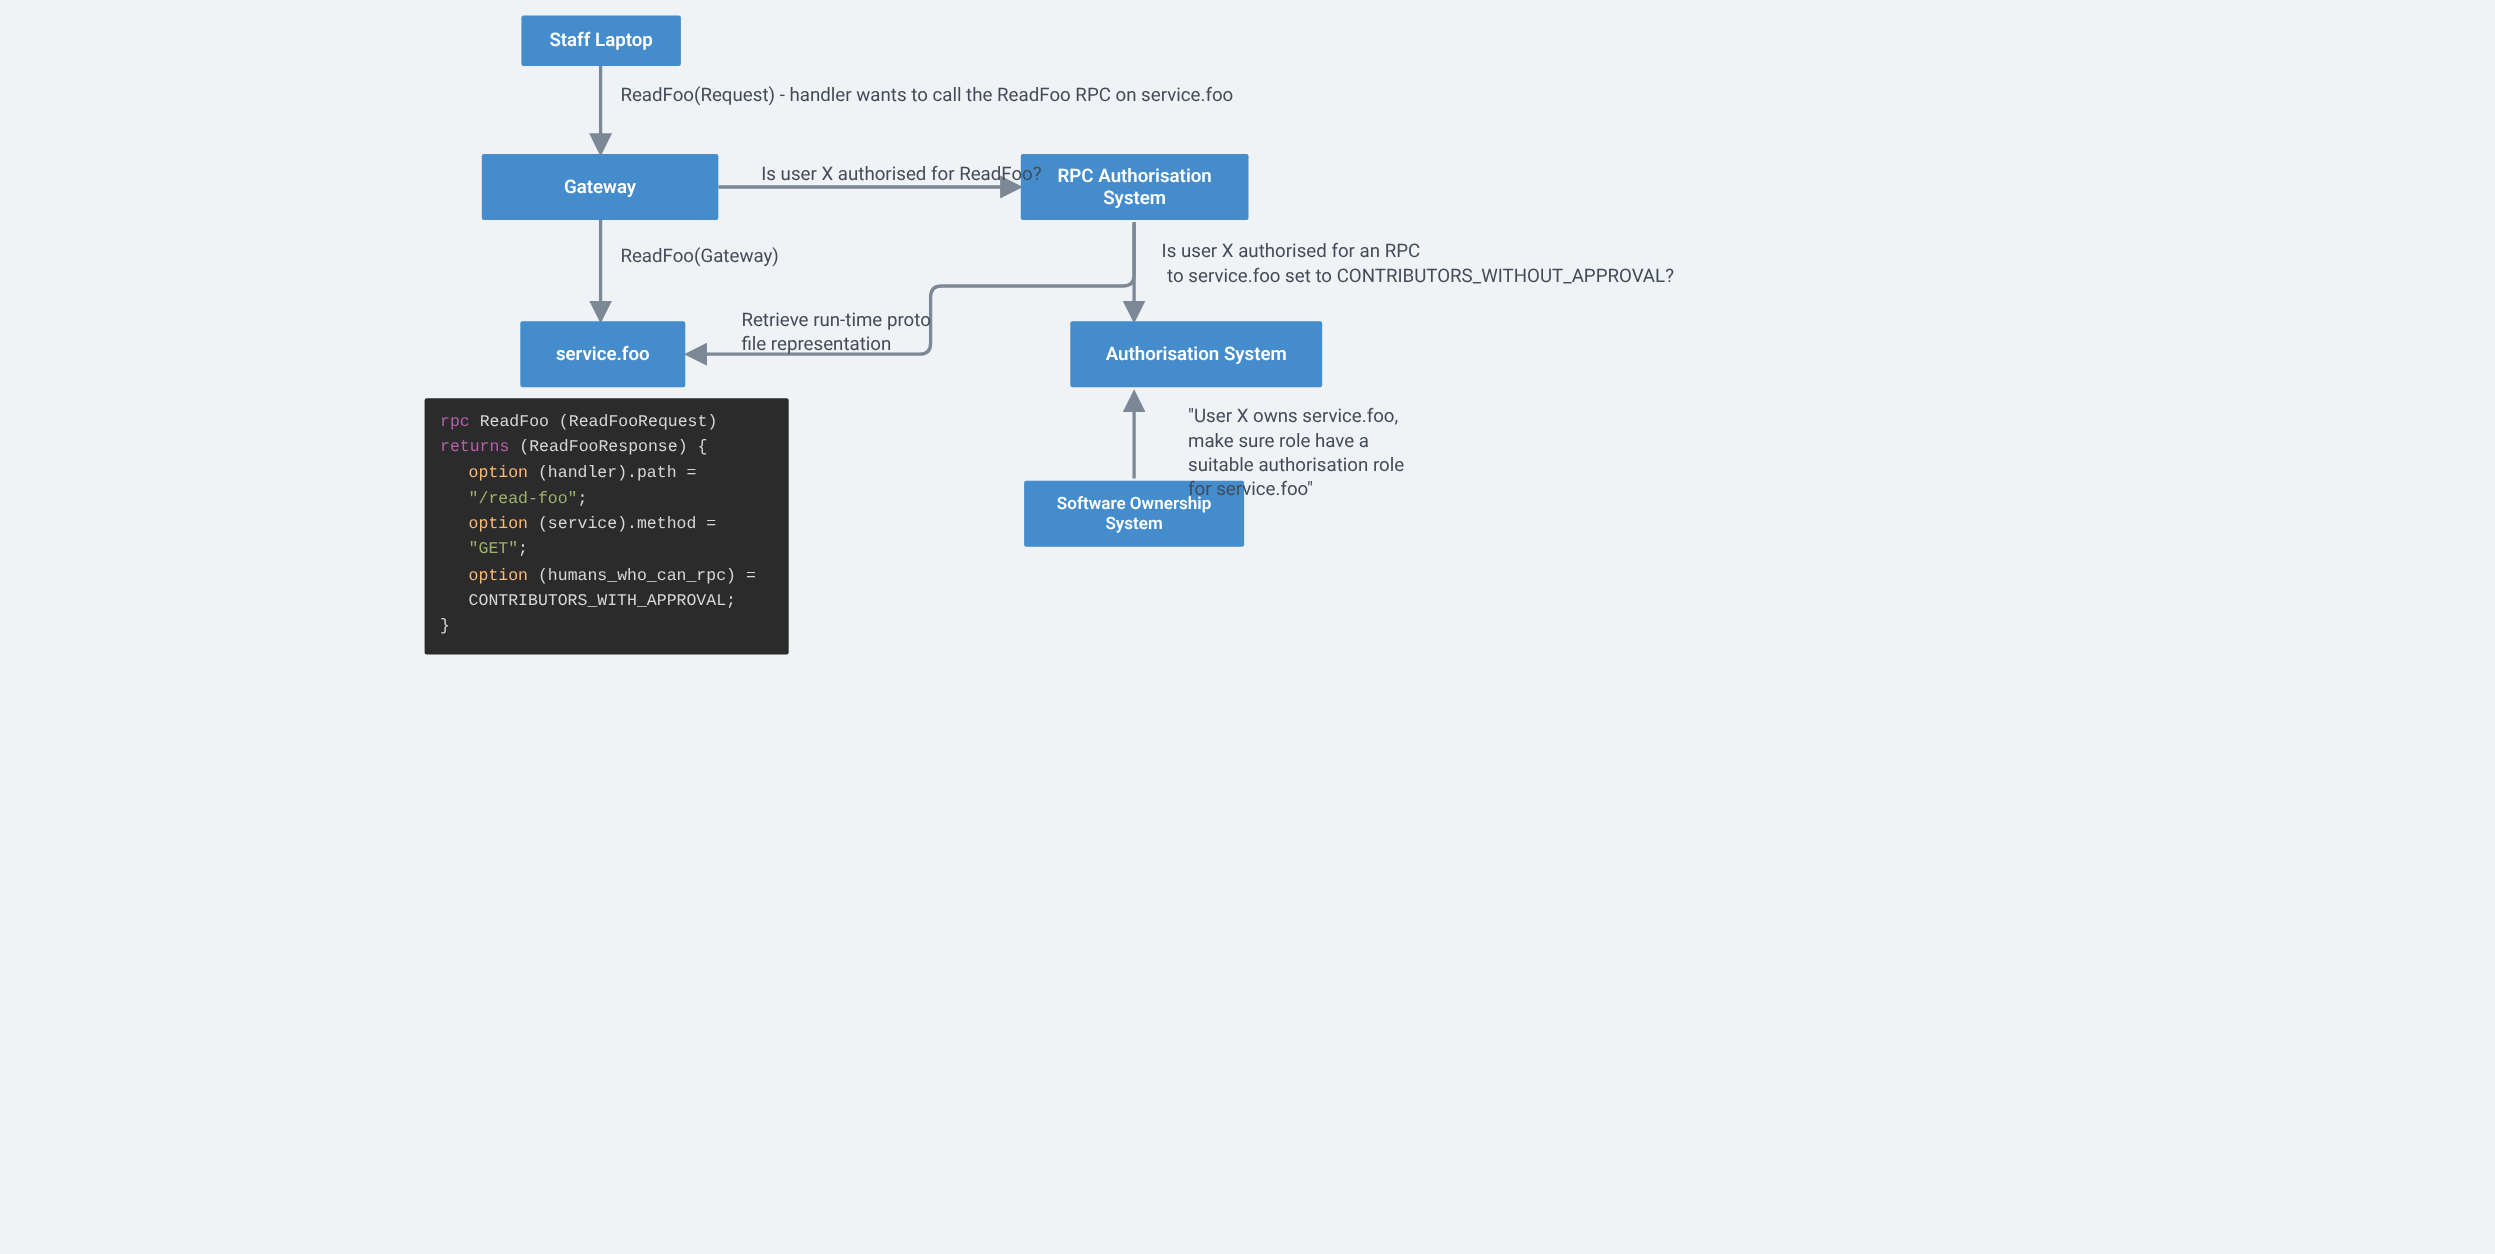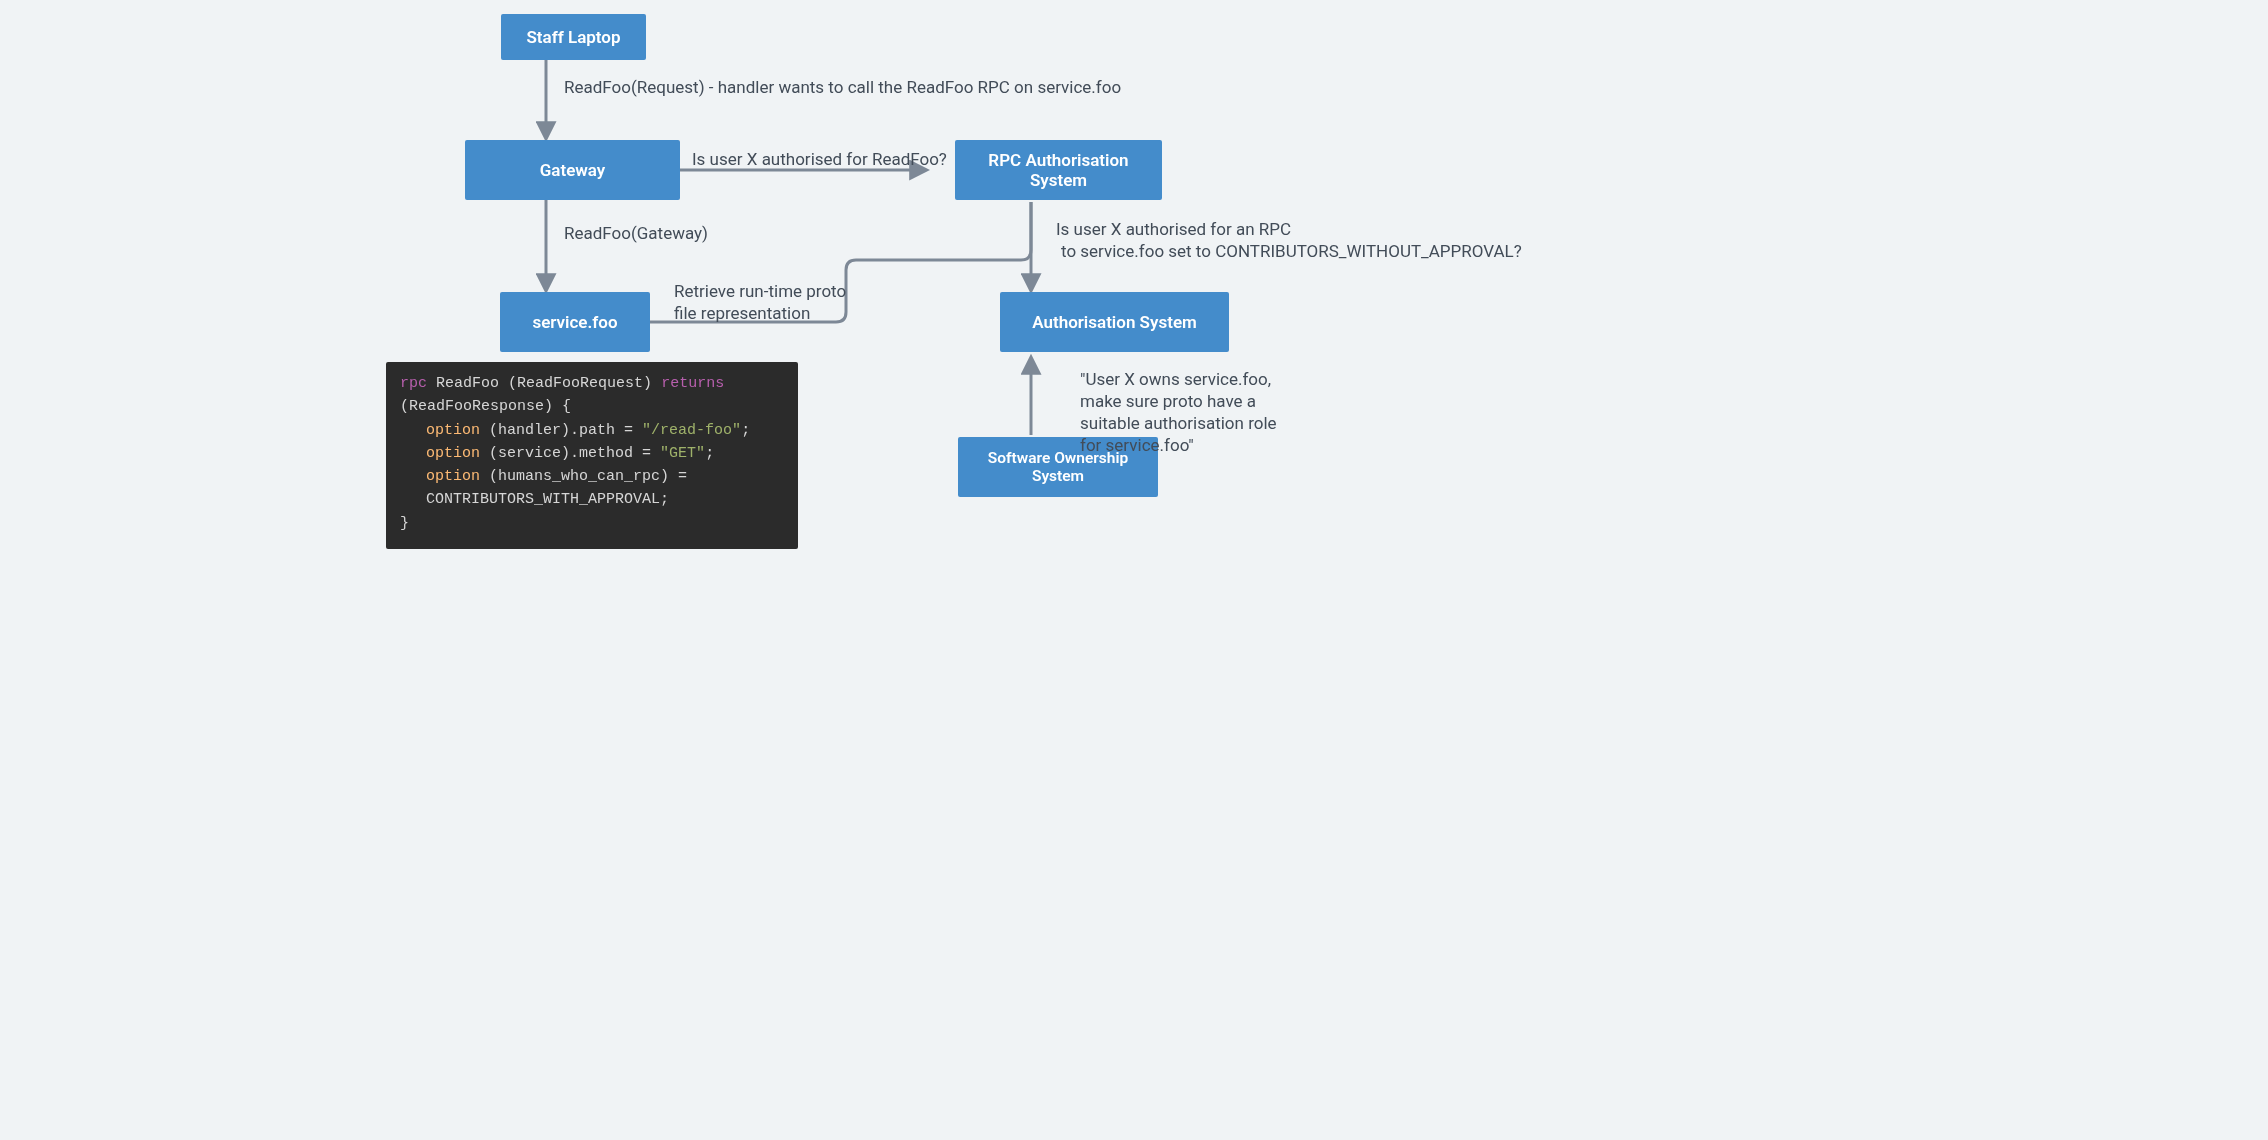--- a/index.html
+++ b/index.html
@@ -22,21 +22,20 @@
     color: #ffffff;
     font-weight: 600;
     display: flex;
     align-items: center;
     justify-content: center;
     border-radius: 2px;
     font-size: 17px;
     text-align: center;
     box-sizing: border-box;
     padding: 0 6px;
-    margin-left: 27px;
   }
   .label {
     position: absolute;
     color: #424c58;
     font-size: 17px;
     line-height: 1.35;
     white-space: pre;
   }
   .code {
     position: absolute;
@@ -99,25 +98,25 @@
   <div class="label" style="left:314px; top:148px;">Is user X authorised for ReadFoo?</div>
   <div class="label" style="left:186px; top:222px;">ReadFoo(Gateway)</div>
 
   <div class="label" style="left:296px; top:280px;">Retrieve run-time proto</div>
   <div class="label" style="left:296px; top:302px;">file representation</div>
 
   <div class="label" style="left:678px; top:218px;">Is user X authorised for an RPC</div>
   <div class="label" style="left:683px; top:240px;">to service.foo set to CONTRIBUTORS_WITHOUT_APPROVAL?</div>
 
   <div class="label" style="left:702px; top:368px;">"User X owns service.foo,</div>
-  <div class="label" style="left:702px; top:390px;">make sure proto have a</div>
+  <div class="label" style="left:702px; top:390px;">make sure role have a</div>
   <div class="label" style="left:702px; top:412px;">suitable authorisation role</div>
   <div class="label" style="left:702px; top:434px;">for service.foo"</div>
 
-  <div class="code" style="left:8px; top:362px; width:412px;">
+  <div class="code" style="left:8px; top:362px; width:331px;">
     <div>
       <span class="kw">rpc</span>
       <span class="id"> </span><span class="id">ReadFoo</span>
       <span class="pun"> (</span><span class="id">ReadFooRequest</span><span class="pun">) </span>
       <span class="kw">returns</span>
       <span class="pun"> (</span><span class="id">ReadFooResponse</span><span class="pun">) </span>
       <span class="pun">{</span>
     </div>
     <div style="padding-left:26px;">
       <span class="opt">option</span>

